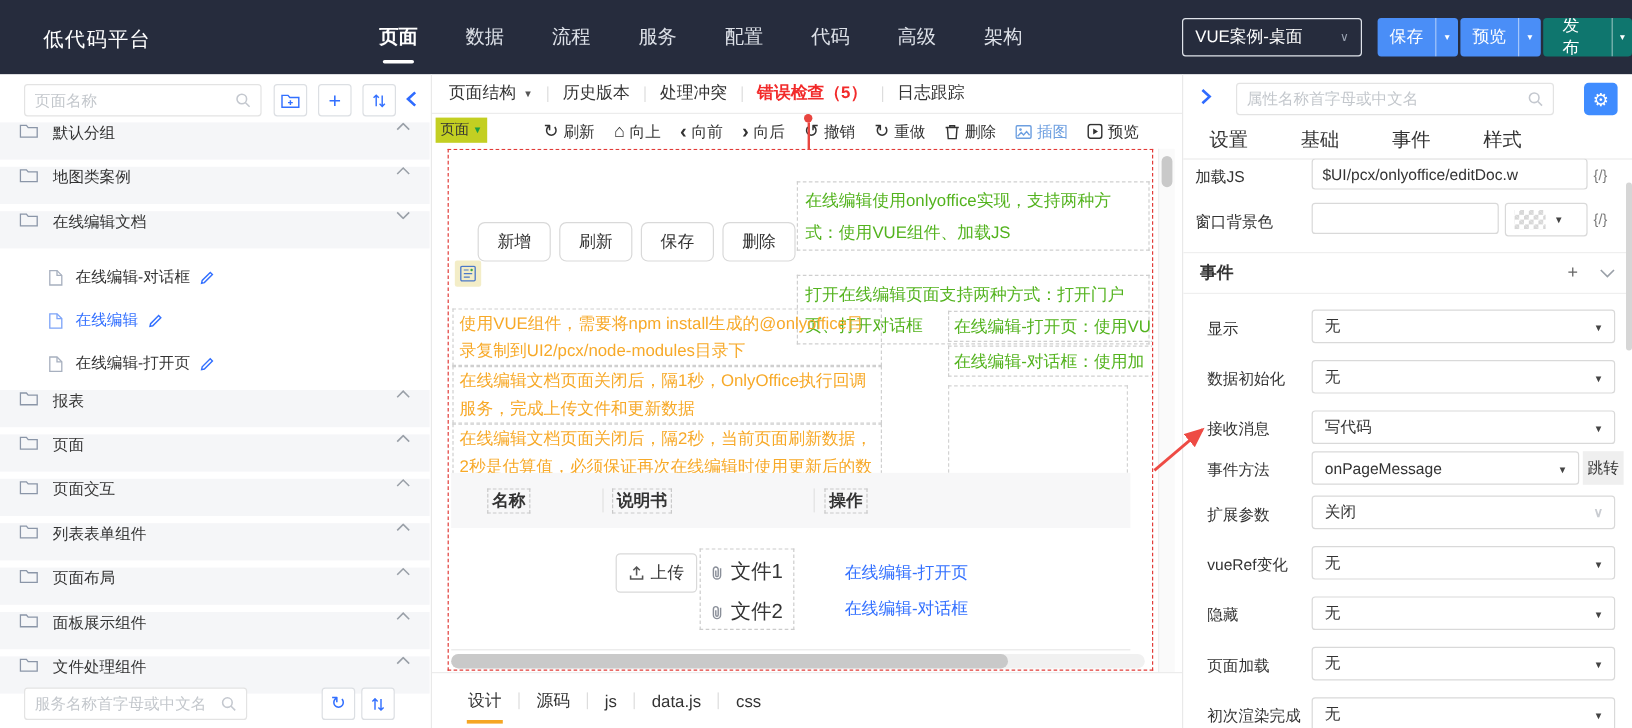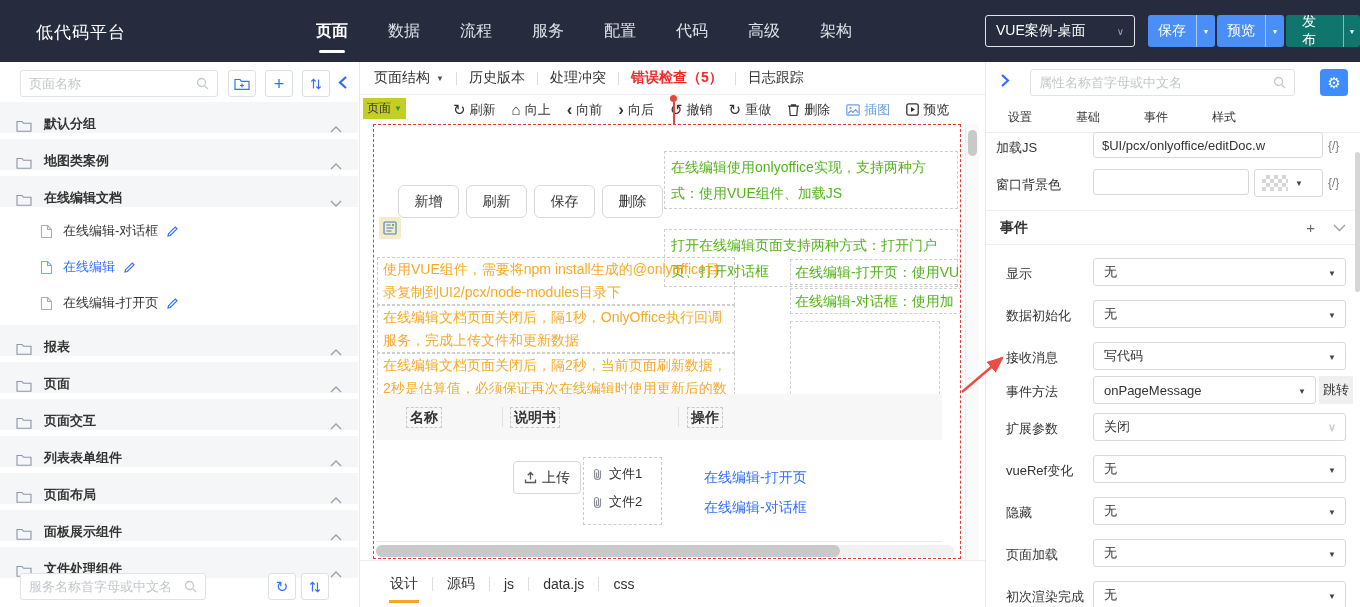--- a/index.html
+++ b/index.html
@@ -27,21 +27,21 @@
   
   .sidebar { position: absolute; left: 0; top: 62px; width: 360px; height: 545px; background: #fff; border-right: 1px solid #e9e9e9; }
   .search { position: absolute; border: 1px solid #e3e3e3; border-radius: 3px; display: flex; align-items: center; background: #fff; }
   .search input { border: 0; outline: 0; flex: 1; min-width: 0; font-size: 13px; color: #333; padding: 0 8px; background: transparent; font-family: inherit; }
   .search input::placeholder { color: #c3c7cc; }
   .search .mag { margin-right: 8px; }
   .sb-search-top { left: 20px; top: 8px; width: 198px; height: 27px; }
   .icon-btn { position: absolute; width: 28px; height: 27px; border: 1px solid #dcdfe3; border-radius: 3px; background: #fff; display: flex; align-items: center; justify-content: center; cursor: pointer; color: #3370ff; }
   .plus-glyph { font-size: 18px; color: #3370ff; line-height: 1; }
   .tree { position: absolute; left: 0; top: 40px; right: 1px; }
-  .group-row { height: 31px; margin-bottom: 6px; background: #f5f6f8; display: flex; align-items: flex-end; padding: 0 16px; cursor: pointer; font-weight: bold; }
+  .group-row { height: 31px; margin-bottom: 6px; background: #f5f6f8; display: flex; align-items: flex-start; padding: 0 16px; cursor: pointer; }
   .group-label { flex: 1; margin-left: 12px; font-size: 13px; color: #333; }
   .children { margin-bottom: 4px; }
   .child-row { height: 36px; display: flex; align-items: center; padding-left: 40px; cursor: pointer; background: #fff; }
   .child-label { margin: 0 8px 0 10px; font-size: 13px; color: #333; }
   .child-row.selected .child-label { color: #3370ff; }
   .sb-search-bottom { left: 20px; top: 511px; width: 186px; height: 27px; }
   .refresh-glyph { font-size: 15px; color: #3370ff; line-height: 1; }
 
   
   .editor { position: absolute; left: 360px; top: 62px; width: 625px; height: 545px; background: #fff; }
@@ -71,37 +71,37 @@
   .orange-notes { position: absolute; left: 3px; top: 132px; width: 358px; }
   .orange-notes .note { color: #f7a928; line-height: 23px; padding: 0 5px; }
   .side-note { position: absolute; left: 416px; width: 172px; color: #53b31e; line-height: 22px; white-space: nowrap; overflow: hidden; padding: 1px 4px; }
   .empty-box { position: absolute; left: 416px; top: 196px; width: 150px; height: 78px; border: 1px dashed #d3d3d3; }
   .cv-thead { position: absolute; left: 2px; top: 269px; width: 566px; height: 46px; background: #f7f7f8; }
   .th-label { position: absolute; top: 13px; font-size: 14px; font-weight: bold; color: #333; border: 1px dashed #c9c9c9; padding: 0 3px; line-height: 19px; }
   .th-sep { position: absolute; top: 13px; width: 1px; height: 20px; background: #e2e2e2; }
   .row-line { position: absolute; left: 2px; top: 416px; width: 566px; height: 1px; background: #e8e8e8; }
   .upload-btn { position: absolute; left: 139px; top: 336px; width: 68px; height: 33px; border: 1px solid #d9d9d9; border-radius: 4px; background: #fff; display: flex; align-items: center; justify-content: center; gap: 5px; font-size: 14px; color: #333; cursor: pointer; font-family: inherit; }
   .files-box { position: absolute; left: 209px; top: 332px; width: 79px; height: 68px; border: 1px dashed #ccc; padding: 7px 8px; display: flex; flex-direction: column; gap: 10px; }
-  .file-row { display: flex; align-items: center; gap: 5px; font-size: 13px; color: #333; cursor: pointer; }
+  .file-row { display: flex; align-items: center; gap: 5px; font-size: 17px; color: #333; cursor: pointer; }
   .cv-link { position: absolute; left: 330px; font-size: 14px; color: #3370ff; cursor: pointer; }
   .h-scroll { position: absolute; left: 2px; top: 420px; width: 578px; height: 12px; border-radius: 6px; background: #f1f1f1; }
   .h-thumb { position: absolute; left: 0; top: 0; width: 464px; height: 12px; border-radius: 6px; background: #c9c9c9; cursor: pointer; }
   .v-scroll { position: absolute; left: 605px; top: 62px; width: 14px; height: 436px; background: #fafafa; border-left: 1px solid #efefef; }
   .v-thumb { position: absolute; left: 2px; top: 6px; width: 9px; height: 26px; border-radius: 5px; background: #c9c9c9; cursor: pointer; }
   .ed-bottom { position: absolute; left: 0; bottom: 0; right: 0; height: 47px; border-top: 1px solid #ececec; background: #fff; display: flex; align-items: center; padding-left: 16px; font-size: 14px; color: #333; }
   .eb-tab { position: relative; padding: 0 14px; cursor: pointer; }
   .eb-tab.active::after { content: ""; position: absolute; left: 50%; transform: translateX(-50%); bottom: -10px; width: 30px; height: 3px; background: #f5a623; }
   .eb-sep { width: 1px; height: 14px; background: #ddd; }
 
   
   .rpanel { position: absolute; left: 985px; top: 62px; width: 375px; height: 545px; background: #fff; border-left: 1px solid #e9e9e9; }
   .rp-collapse { position: absolute; left: 14px; top: 11px; cursor: pointer; }
   .rp-search { left: 44px; top: 7px; width: 265px; height: 27px; }
   .rp-gear { position: absolute; left: 334px; top: 7px; width: 28px; height: 27px; background: #3f8cff; border-radius: 4px; color: #fff; display: flex; align-items: center; justify-content: center; font-size: 15px; cursor: pointer; }
-  .rp-tabs { position: absolute; left: 0; top: 41px; right: 0; height: 30px; border-bottom: 1px solid #ececec; display: flex; align-items: center; padding-left: 22px; gap: 44px; font-size: 12px; color: #333; }
+  .rp-tabs { position: absolute; left: 0; top: 41px; right: 0; height: 30px; border-bottom: 1px solid #ececec; display: flex; align-items: center; padding-left: 22px; gap: 44px; font-size: 16px; color: #333; }
   .rp-tab { cursor: pointer; }
   .rp-fields { position: absolute; left: 0; top: 70px; right: 0; bottom: 0; overflow: hidden; }
   .frow { position: absolute; left: 0; right: 0; height: 28px; }
   .flabel { position: absolute; left: 20px; top: 7px; font-size: 13px; color: #333; white-space: nowrap; }
   .flabel-a { left: 10px; }
   .fbox { position: absolute; height: 26px; border: 1px solid #d9d9d9; border-radius: 3px; background: #fff; display: flex; align-items: center; padding: 0 8px; font-size: 13px; color: #333; overflow: hidden; white-space: nowrap; }
   .fsuffix { position: absolute; left: 342px; top: 7px; font-size: 12px; color: #7b7b7b; }
   .fselect { position: absolute; left: 107px; width: 253px; height: 28px; border: 1px solid #d9d9d9; border-radius: 3px; background: #fff; display: flex; align-items: center; padding: 0 22px 0 10px; font-size: 13px; color: #333; cursor: pointer; }
   .fselect .caret { position: absolute; right: 9px; top: 10px; font-size: 8px; color: #444; }
   .caret-light { position: absolute; right: 9px; top: 7px; font-size: 11px; color: #c9ccd1; font-weight: bold; }

